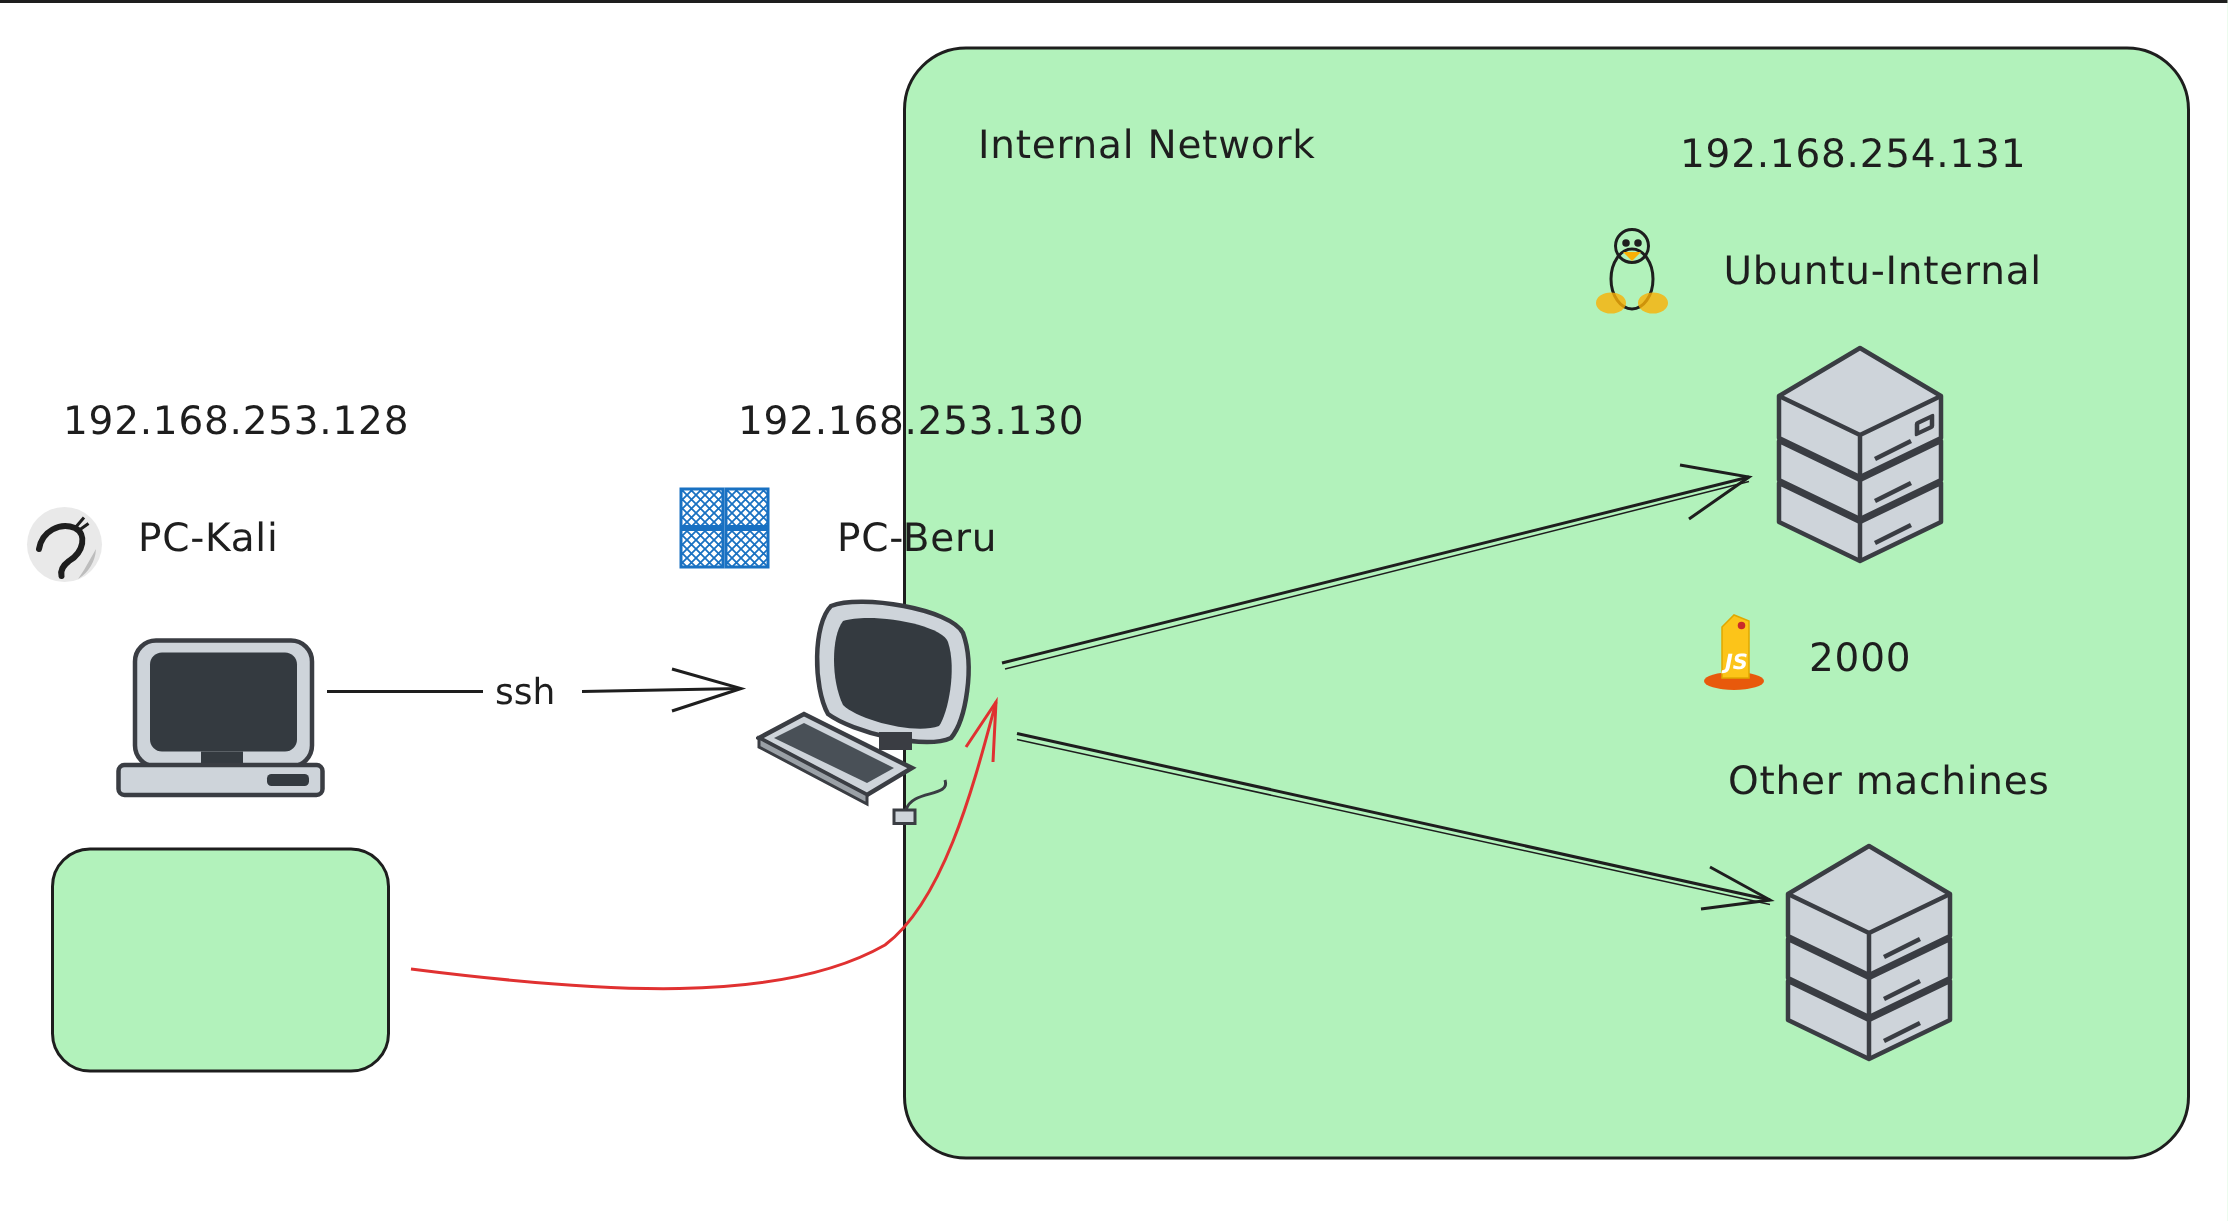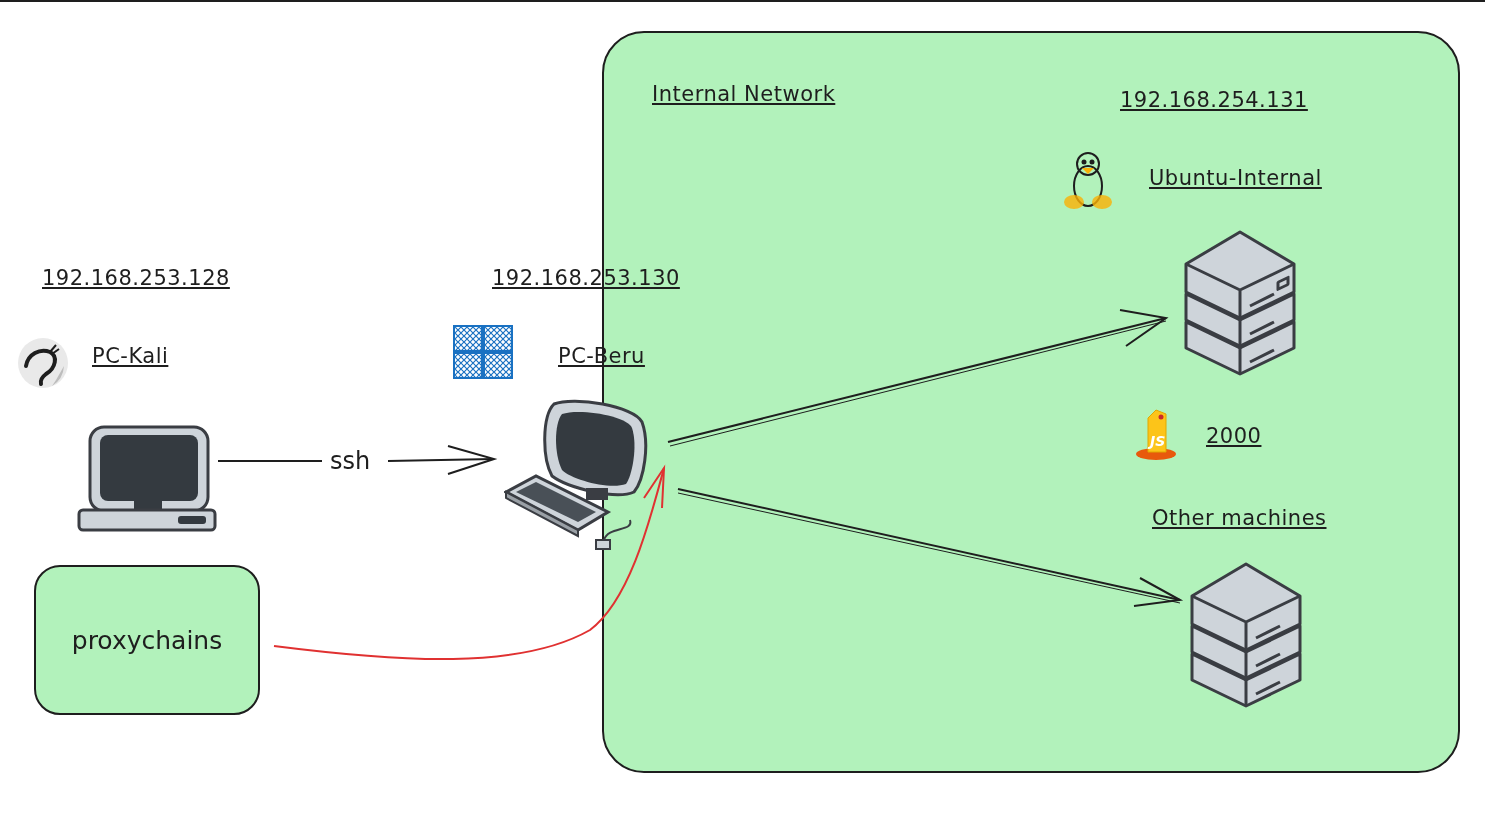--- a/index.html
+++ b/index.html
@@ -1,19 +1,19 @@
 <!DOCTYPE html>
 <html><head>
 <meta charset="utf-8">
 <style>
   html, body { margin: 0; padding: 0; background: #ffffff; }
   body { width: 1485px; height: 814px; position: relative; overflow: hidden;
          font-family: "DejaVu Sans", sans-serif; color: #1e1e1e; }
   .topline { position: absolute; left: 0; top: 0; width: 1485px; height: 2px; background: #1e1e1e; }
-  .txt { position: absolute; font-size: 21px; white-space: nowrap; letter-spacing: 0.5px; text-decoration: underline; }
+  .txt { position: absolute; font-size: 26px; white-space: nowrap; letter-spacing: 0.5px; }
   .net { position: absolute; left: 602px; top: 31px; width: 858px; height: 742px;
          background: #b2f2bb; border: 2px solid #1e1e1e; border-radius: 42px; box-sizing: border-box; }
   .proxy { position: absolute; left: 34px; top: 565px; width: 226px; height: 150px;
            background: #b2f2bb; border: 2px solid #1e1e1e; border-radius: 26px; box-sizing: border-box;
            display: flex; flex-direction: column; align-items: center; justify-content: center;
            font-size: 25px; line-height: 33px; }
   svg.overlay { position: absolute; left: 0; top: 0; }
   .icon { position: absolute; }
 </style>
 </head>
@@ -38,21 +38,20 @@
   <svg width="142" height="110" viewBox="0 0 142 110">
     <rect x="14" y="3" width="118" height="84" rx="14" fill="#ced4da" stroke="#3a3d43" stroke-width="3"></rect>
     <rect x="24" y="11" width="98" height="66" rx="8" fill="#343a40"></rect>
     <rect x="58" y="77" width="28" height="10" fill="#343a40"></rect>
     <rect x="3" y="86" width="136" height="20" rx="4" fill="#ced4da" stroke="#3a3d43" stroke-width="3"></rect>
     <rect x="102" y="92" width="28" height="8" rx="3" fill="#343a40"></rect>
   </svg>
 </div>
 
 <div class="proxy">
-  <div>proxychains</div>
 </div>
 
 <div class="txt" style="left:492px;top:266px;">192.168.253.130</div>
 <div class="icon" style="left:452px;top:324px;">
   <svg width="64" height="56" viewBox="0 0 64 56">
     <defs>
       <pattern id="hatch" width="6" height="6" patternUnits="userSpaceOnUse">
         <path d="M0 0 L6 6 M6 0 L0 6" stroke="#1971c2" stroke-width="1.2"></path>
       </pattern>
     </defs>

